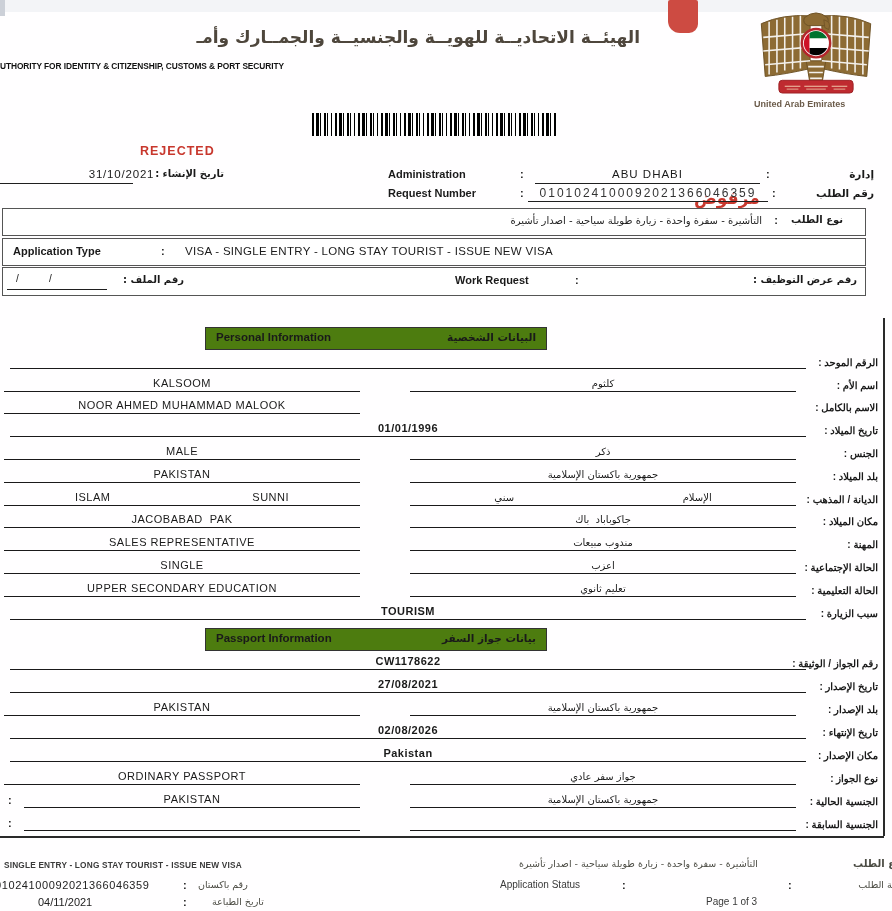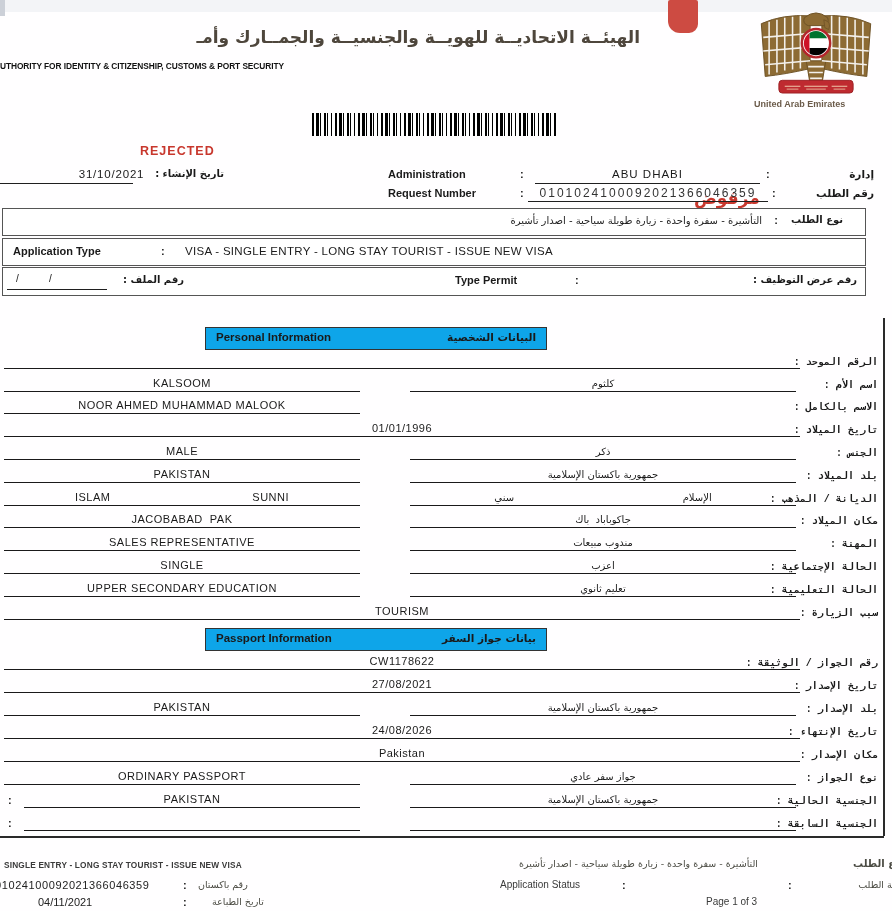--- a/index.html
+++ b/index.html
@@ -22,36 +22,36 @@
       #000 12px 14px,#fff 14px 15px,#000 15px 16px,#fff 16px 19px,#000 19px 20px,#fff 20px 23px);}
   .status-en{position:absolute;top:144px;left:140px;font-size:12.5px;font-weight:bold;
              color:#c8372d;letter-spacing:1px;}
   .status-ar{position:absolute;top:148px;left:694px;font-size:17px;font-weight:bold;color:#c8372d;margin-top:40px;}
   .colon{position:absolute;font-weight:bold;font-size:11px;color:#222;}
   .uline{position:absolute;height:1.2px;background:#1f1f1f;}
   .val{position:absolute;font-size:11.5px;text-align:center;letter-spacing:0.8px;}
   .lab-en{position:absolute;font-size:11px;font-weight:bold;white-space:nowrap;}
   .lab-ar{position:absolute;font-size:10.5px;font-weight:bold;white-space:nowrap;}
   .box{position:absolute;left:2px;width:862px;height:26px;border:1.5px solid #555;background:#fff;}
-  .sec-head{position:absolute;left:205px;width:340px;height:21px;border:1.6px solid #333;background:#0ea5e9;}
+  .sec-head{position:absolute;left:205px;width:340px;height:21px;border:1.6px solid #333;background:#4d7c0f;}
   .sec-head .en-t{position:absolute;left:10px;top:3px;font-weight:bold;font-size:11.5px;}
   .sec-head .ar-t{position:absolute;right:10px;top:3px;font-weight:bold;font-size:10.5px;}
   .vline{position:absolute;left:883px;top:318px;width:1.6px;height:518px;background:#2a2a2a;}
   .hline-bottom{position:absolute;left:0;top:836px;width:884px;height:1.5px;background:#2a2a2a;}
   .rows{position:absolute;left:0;width:892px;}
   .row{position:relative;width:892px;}
   .row-label{position:absolute;right:14px;bottom:4px;font-weight:bold;font-size:10px;
-             direction:rtl;white-space:nowrap;font-family:Liberation Mono, monospace;}
+             direction:rtl;white-space:nowrap;font-family:Liberation Sans, sans-serif;}
   .f{position:absolute;bottom:3px;height:15px;line-height:15px;border-bottom:1.2px solid #1a1a1a;
      text-align:center;font-size:11px;white-space:pre;letter-spacing:0.5px;}
   .f.en{left:4px;width:356px;}
   .f.en.shift{left:24px;width:336px;}
   .f.arv{left:410px;width:386px;font-size:10px;direction:rtl;letter-spacing:0;
          font-family:"DejaVu Sans",sans-serif;}
-  .f.full{left:4px;width:796px;}
+  .f.full{left:10px;width:796px;font-weight:bold;}
   .f.two{display:flex;justify-content:space-around;align-items:flex-end;}
   .left-colon{position:absolute;left:8px;bottom:5px;font-weight:bold;font-size:11px;}
   .ft{position:absolute;color:#3a3a3a;}
 </style>
 </head>
 <body>
 
 <div class="doc">
 
   <div class="top-band"></div>
@@ -96,21 +96,21 @@
     </svg>
     <div class="emblem-caption">United Arab Emirates</div>
   </div>
 
   <div class="barcode"></div>
 
   <div class="status-en">REJECTED</div>
   <div class="status-ar ar">مرفوض</div>
 
   <div class="uline" style="top:183px;left:0;width:133px;"></div>
-  <div class="val" style="top:168px;left:0;width:133px;padding-left:45px;">31/10/2021</div>
+  <div class="val" style="top:168px;left:10px;width:133px;padding-left:45px;">31/10/2021</div>
   <div class="lab-ar ar" style="top:168px;left:148px;width:76px;font-size:10px;">تاريخ الإنشاء :</div>
 
   <div class="lab-en" style="top:168px;left:388px;">Administration</div>
   <span class="colon" style="top:168px;left:520px;">:</span>
   <div class="uline" style="top:183px;left:535px;width:225px;"></div>
   <div class="val" style="top:168px;left:535px;width:225px;letter-spacing:1px;">ABU DHABI</div>
   <span class="colon" style="top:168px;left:766px;">:</span>
   <div class="lab-ar ar" style="top:168px;right:18px;">إدارة</div>
 
   <div class="lab-en" style="top:187px;left:388px;">Request Number</div>
@@ -127,21 +127,21 @@
   </div>
 
   <div class="box" style="top:238px;">
     <div class="lab-en" style="top:6px;left:10px;">Application Type</div>
     <span class="colon" style="top:6px;left:158px;">:</span>
     <div style="position:absolute;top:6px;left:182px;font-size:11.5px;letter-spacing:0.3px;white-space:nowrap;">VISA - SINGLE ENTRY - LONG STAY TOURIST - ISSUE NEW VISA</div>
   </div>
 
   <div class="box" style="top:267px;height:27px;">
     <div class="lab-ar ar" style="top:6px;right:8px;font-size:10px;">رقم عرض التوظيف :</div>
-    <div class="lab-en" style="top:6px;left:452px;">Type Permit</div>
+    <div class="lab-en" style="top:6px;left:452px;">Work Request</div>
     <span class="colon" style="top:6px;left:572px;">:</span>
     <div class="lab-ar ar" style="top:6px;left:120px;font-size:10px;">رقم الملف :</div>
     <div class="uline" style="top:21px;left:4px;width:100px;"></div>
     <span style="position:absolute;top:5px;left:13px;font-size:10px;">/</span>
     <span style="position:absolute;top:5px;left:46px;font-size:10px;">/</span>
   </div>
 
   <div class="sec-head" style="top:327px;">
     <div class="en-t">Personal Information</div>
     <div class="ar-t ar">البيانات الشخصية</div>
@@ -218,21 +218,21 @@
         <div class="row-label">تاريخ الإصدار :</div>
         <div class="f full">27/08/2021</div>
       </div>
       <div class="row" style="height: 23px;">
         <div class="row-label">بلد الإصدار :</div>
         <div class="f en">PAKISTAN</div>
         <div class="f arv">جمهورية باكستان الإسلامية</div>
       </div>
       <div class="row" style="height: 23px;">
         <div class="row-label">تاريخ الإنتهاء :</div>
-        <div class="f full">24/08/2026</div>
+        <div class="f full">02/08/2026</div>
       </div>
       <div class="row" style="height: 23px;">
         <div class="row-label">مكان الإصدار :</div>
         <div class="f full">Pakistan</div>
       </div>
       <div class="row" style="height: 23px;">
         <div class="row-label">نوع الجواز :</div>
         <div class="f en">ORDINARY PASSPORT</div>
         <div class="f arv">جواز سفر عادي</div>
       </div>

